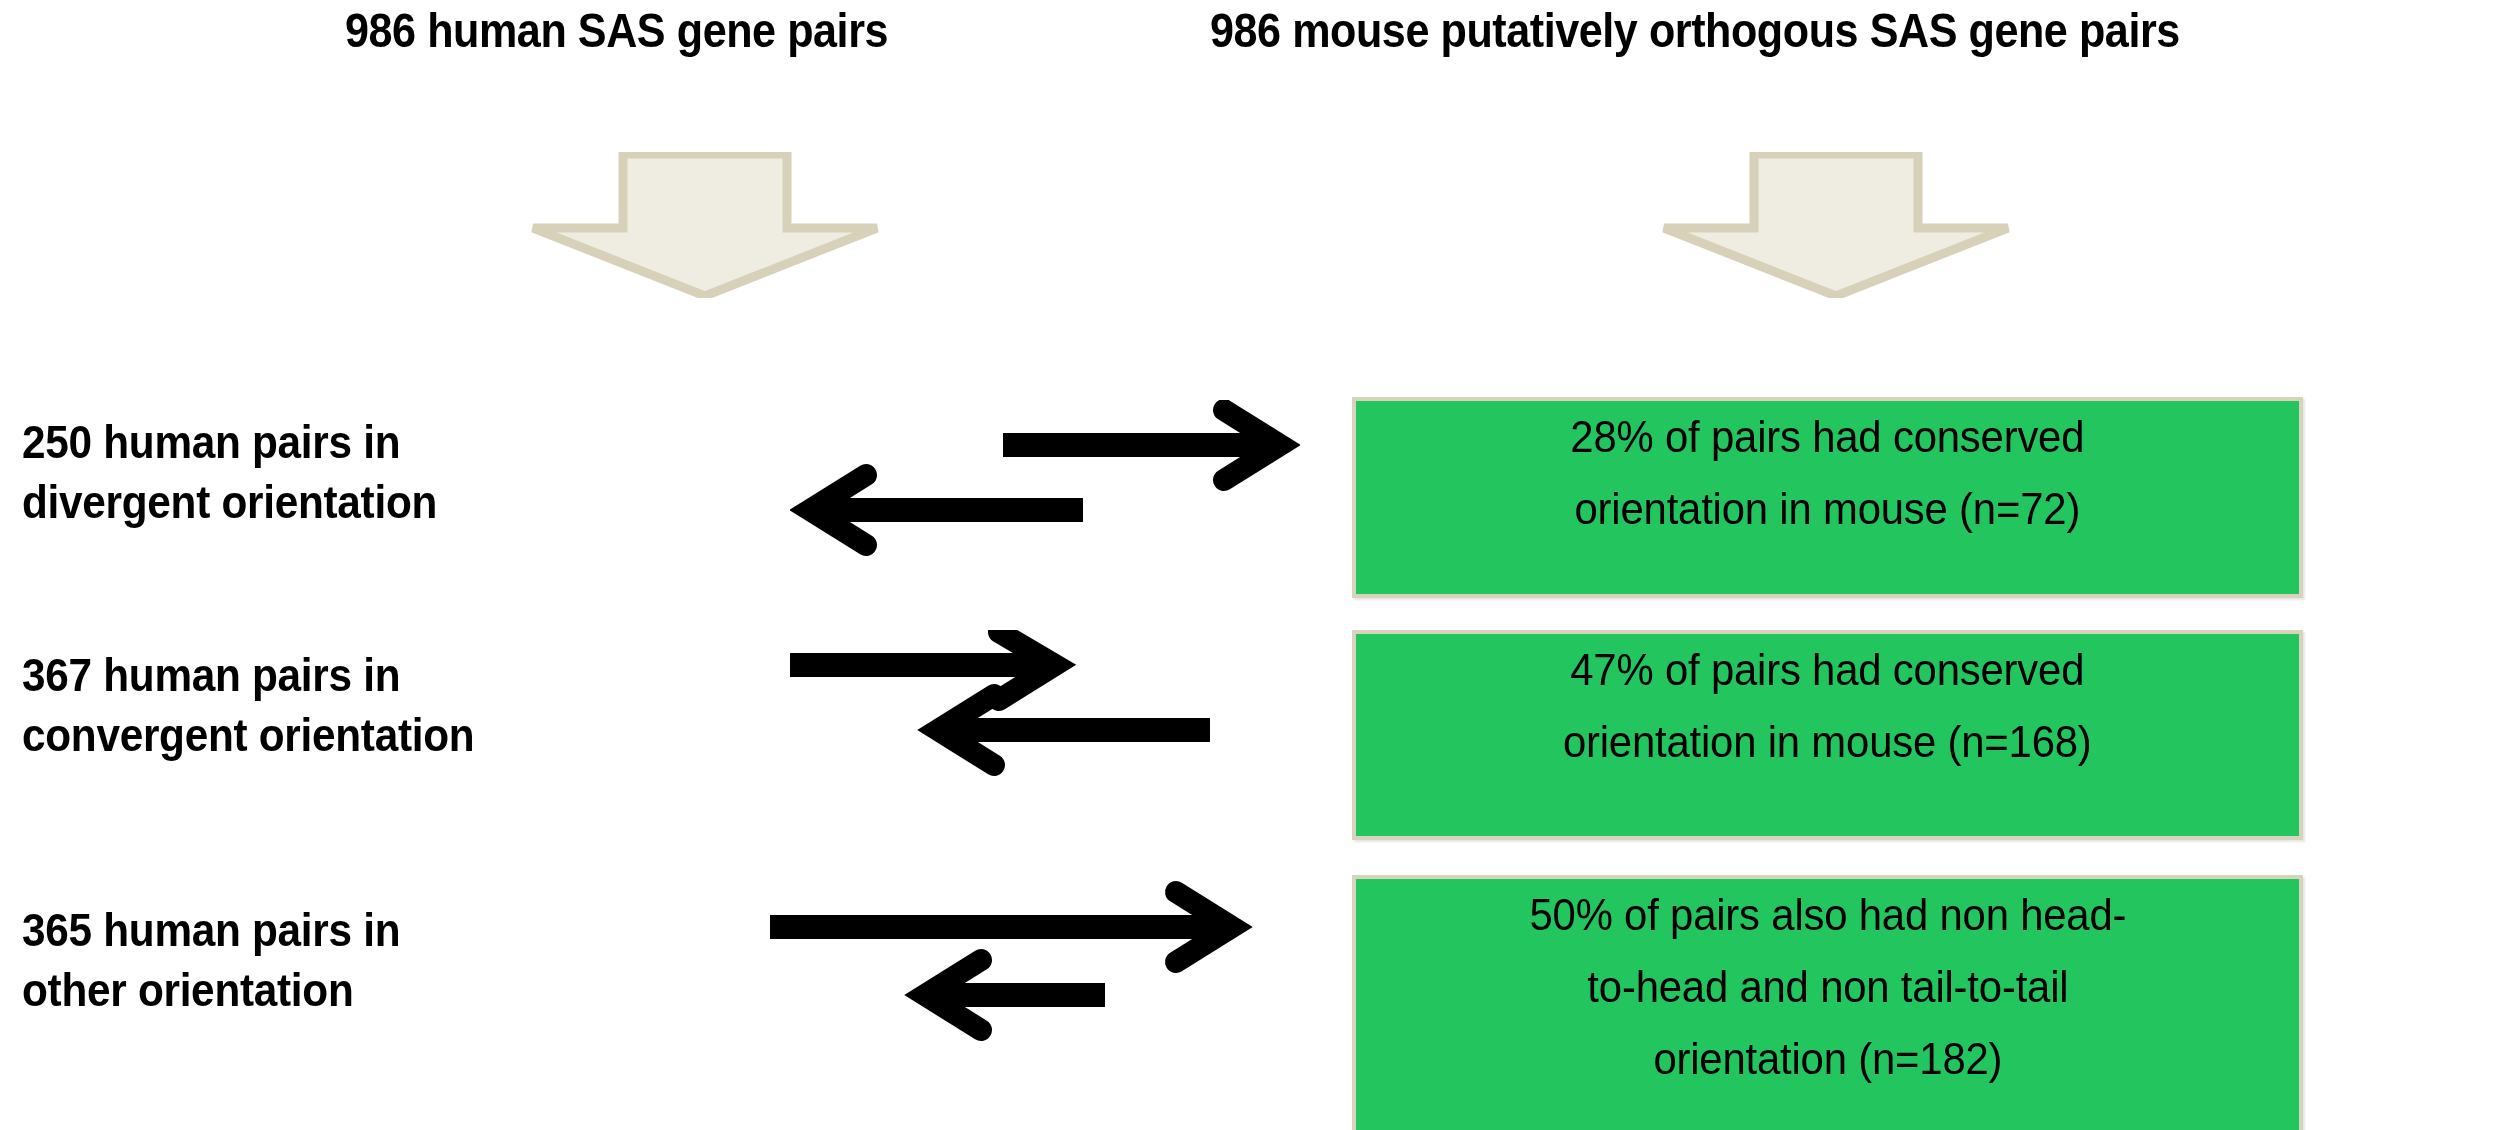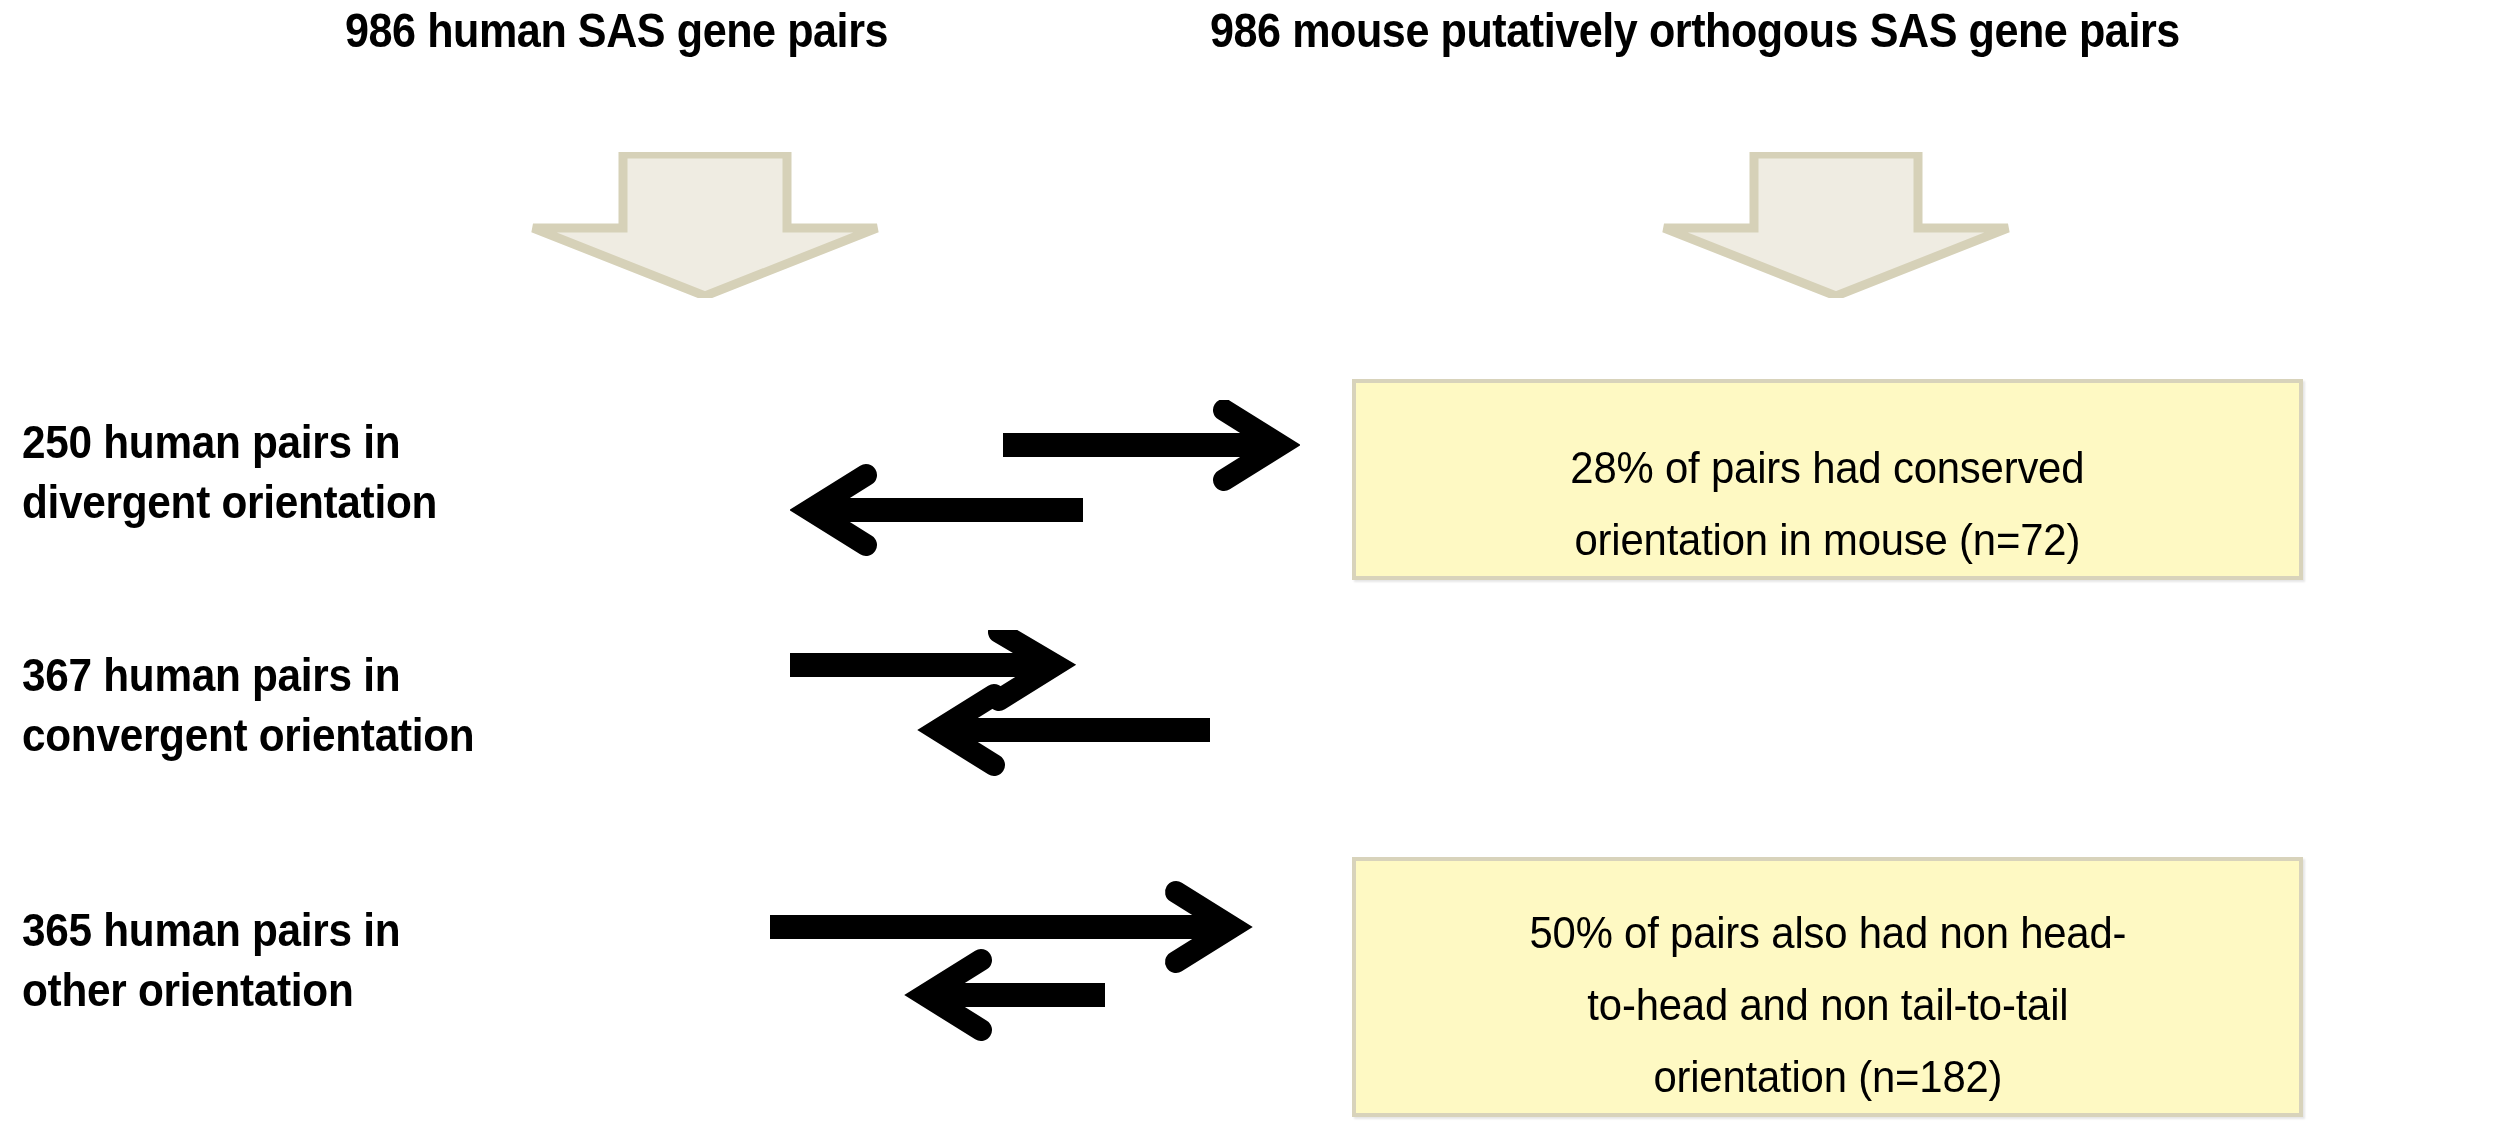--- a/index.html
+++ b/index.html
@@ -43,27 +43,28 @@
   .row-label .l2{display:block;}
 
   
   .gene-arrows{position:absolute;}
   .gene-arrows svg{display:block;}
 
   
   .callout{
     position:absolute;
     box-sizing:border-box;
-    background:#fef9c3;
+    background:#22c55e;
     border:4px solid #D8D3BB;
     display:flex;
-    align-items:flex-end;
+    align-items:flex-start;
     justify-content:center;
     text-align:center;
     box-shadow:2px 2px 2px rgba(0,0,0,0.10);
+    margin-top:18px;
   }
   .callout .txt{
     font-size:45px;
     line-height:72px;
     font-weight:normal;
     letter-spacing:-0.2px;
     transform:scaleX(0.93);
     padding:0 26px;
   }
 </style>
@@ -124,20 +125,26 @@
 
         <line x1="20" y1="35" x2="278" y2="35" stroke-linecap="butt" stroke-width="24"></line>
         <polyline points="229,2 285,35 229,70"></polyline>
 
         <line x1="175" y1="100" x2="440" y2="100" stroke-linecap="butt" stroke-width="24"></line>
         <polyline points="224,65 168,100 224,135"></polyline>
       </g>
     </svg>
   </div>
 
+  <div class="callout" style="left:1352px;top:612px;width:951px;height:210px;">
+    <div class="txt">
+      <span>47% of pairs had conserved</span><br>
+      <span>orientation in mouse (n=168)</span>
+    </div>
+  </div>
 
   <div class="row-label" style="left:22px;top:900px;">
     <span class="l1">365 human pairs in</span>
     <span class="l2">other orientation</span>
   </div>
 
   <div class="gene-arrows" style="left:750px;top:870px;">
     <svg width="540" height="190" viewBox="0 0 540 190">
       <g stroke="#000000" fill="none" stroke-width="22" stroke-linecap="round">
 

